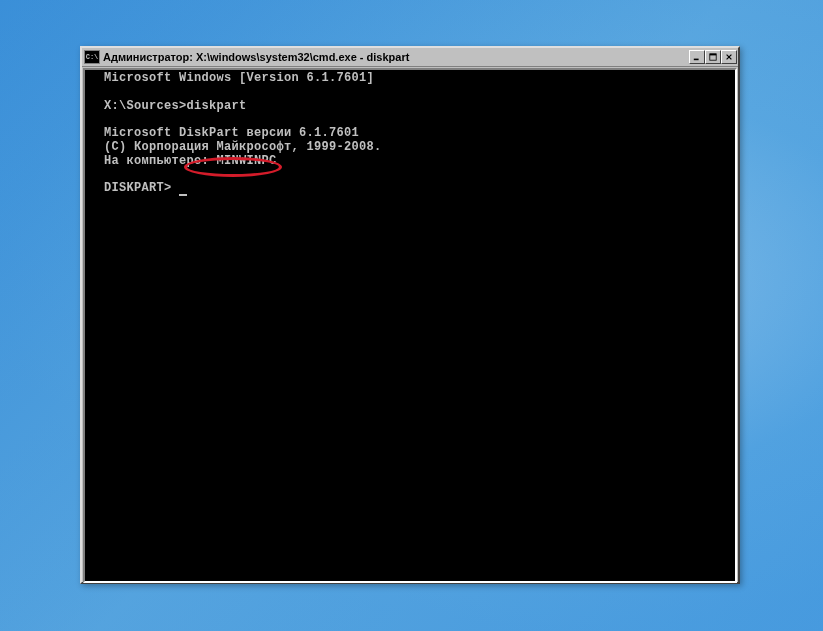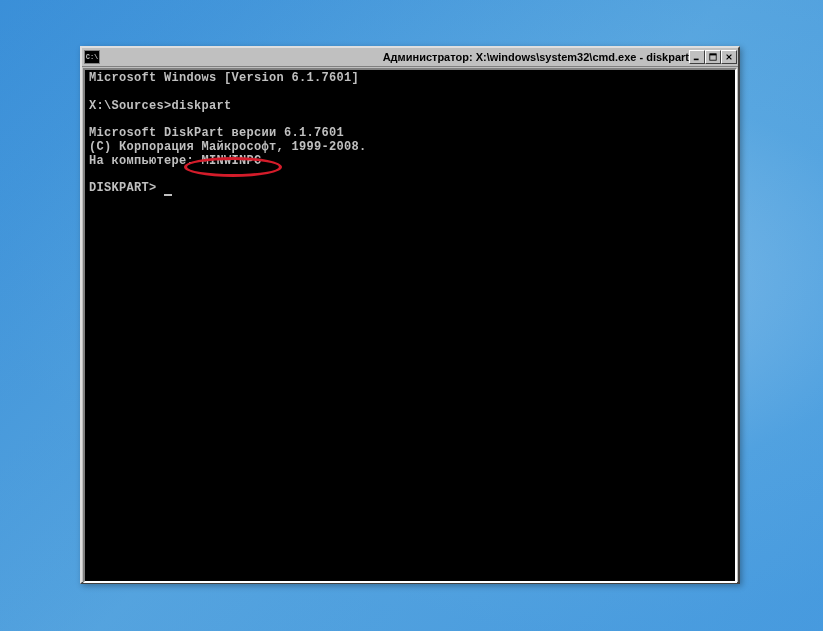--- a/index.html
+++ b/index.html
@@ -64,21 +64,20 @@
       justify-content: center;
       font-size: 7px;
       color: #c0c0c0;
       font-family: 'Courier New', monospace;
     }
     
     .title-text {
       flex: 1;
       white-space: nowrap;
       overflow: hidden;
-      text-align: right;
     }
     
     .window-controls {
       display: flex;
       gap: 0px;
       margin-right: 1px;
     }
     
     .win-btn {
       width: 16px;
@@ -100,21 +99,21 @@
       width: 8px;
       height: 8px;
     }
     
     .terminal-content {
       background: #000;
       color: #c0c0c0;
       font-family: 'Lucida Console', 'Courier New', monospace;
       font-size: 12px;
       line-height: 1.15;
-      padding: 2px 4px;
+      padding: 2px 19px;
       height: calc(100% - 19px);
       overflow: hidden;
       border: 2px solid;
       border-color: #808080 #fff #fff #808080;
       margin: 1px;
       white-space: pre;
       font-weight: bold;
       letter-spacing: 0.3px;
     }
     

